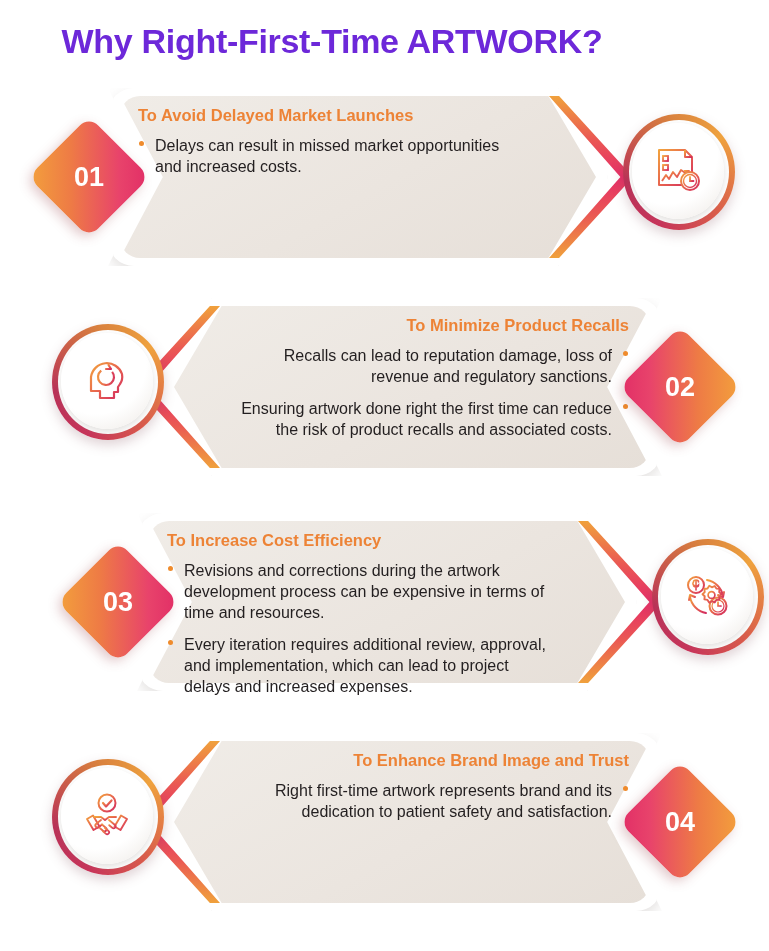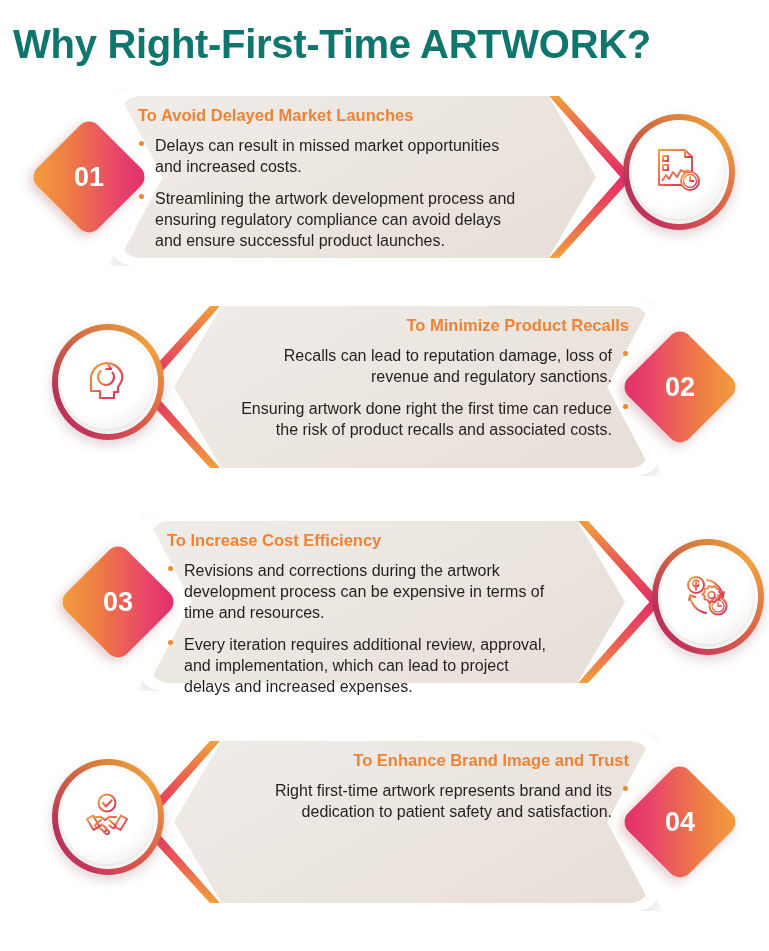--- a/index.html
+++ b/index.html
@@ -9,23 +9,23 @@
     font-family:"Liberation Sans", sans-serif;
     overflow:hidden;
     position:relative;
   }
   .page{position:relative;width:769px;height:951px;}
 
   
   .title{
     position:absolute;top:22px;left:0;width:664px;
     text-align:center;
-    font-size:40px;font-weight:bold;
+    font-size:34px;font-weight:bold;
     letter-spacing:-0.3px;
-    color:#0f766e;
+    color:#6d28d9;
   }
 
   
   .section{position:absolute;left:0;width:675px;height:200px;}
   .s1{top:82px;}
   .s2{top:292px;}
   .s3{top:507px;margin-left:29px;}
   .s4{top:727px;}
 
   
@@ -148,21 +148,20 @@
   <div class="section s1">
     <div class="shell shell-l"></div>
     <div class="card card-l"></div>
 
     <div class="chev chev-r"></div>
 
     <div class="content content-l">
       <div class="heading">To Avoid Delayed Market Launches</div>
       <ul class="bullets">
         <li>Delays can result in missed market opportunities and increased costs.</li>
-        <li>Streamlining the artwork development process and ensuring regulatory compliance can avoid delays and ensure successful product launches.</li>
       </ul>
     </div>
 
     <div class="diamond diamond-l">
       <div class="dnum">01</div>
     </div>
 
     <div class="iconwrap iconwrap-r">
       <div class="ring"></div>
       <div class="disc">

